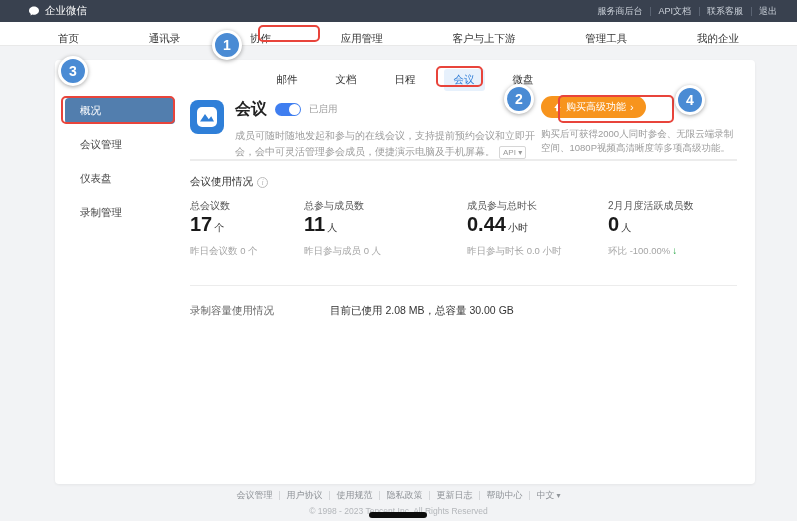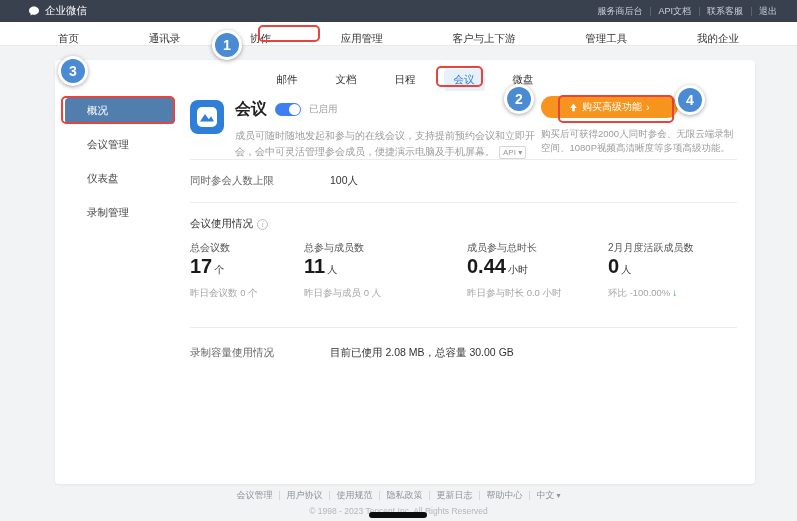--- a/index.html
+++ b/index.html
@@ -30,42 +30,42 @@
     background:#fff; border-radius:4px; box-shadow:0 1px 3px rgba(0,0,0,0.06); z-index:1; }
 
   
   .tabs { position:absolute; left:0; top:9px; width:700px; display:flex;
     justify-content:center; gap:18px; }
   .tab { font-size:10.5px; color:#333; padding:4px 10px; border-radius:3px; }
   .tab.active { background:#e7f1fc; color:#2e7cd6; }
 
   
   .sidebar { position:absolute; left:10px; top:38px; width:110px; }
-  .side-item { font-size:10.5px; color:#444; padding:6px 0 6px 22px; margin-bottom:8px; border-radius:4px; }
+  .side-item { font-size:10.5px; color:#444; padding:6px 0 6px 15px; margin-bottom:8px; border-radius:4px; }
   .side-item.active { background:#527eae; color:#fff; }
 
   
   .content { position:absolute; left:135px; top:36px; width:547px; }
   .header-row { display:flex; justify-content:space-between; }
   .header-left { display:flex; gap:11px; width:330px; }
   .meeting-icon { width:34px; height:34px; border-radius:8px; background:#2f7fd8;
     display:flex; align-items:center; justify-content:center; flex:0 0 34px; margin-top:4px; }
   .title-line { display:flex; align-items:center; gap:8px; margin-top:3px; }
   .meeting-title { font-size:16px; font-weight:bold; color:#222; }
   .toggle { width:26px; height:13px; border-radius:7px; background:#3f7ef0; position:relative; }
   .toggle .knob { position:absolute; right:1px; top:1px; width:11px; height:11px; border-radius:50%; background:#fff; }
   .status-label { font-size:9.5px; color:#999; }
   .desc { font-size:10px; color:#9c9c9c; line-height:15.5px; margin-top:8px; width:300px; }
   .api-badge { display:inline-block; border:1px solid #d6d6d6; border-radius:2px;
     font-size:8px; color:#999; padding:0 3px; line-height:11px; margin-left:4px; }
 
   .header-right { width:196px; }
   .buy-btn { display:inline-flex; align-items:center; gap:4px; height:22px;
     background:#f7941d; border:none; border-radius:11px; color:#fff;
-    font-size:10px; padding:0 28px; font-family:inherit; }
+    font-size:10px; padding:0 12px; font-family:inherit; }
   .buy-btn .chev { font-size:11px; line-height:1; }
   .buy-desc { font-size:9.5px; color:#9c9c9c; line-height:14px; margin-top:9px; }
 
   hr.divider { border:none; border-top:1px solid #ececec; margin:0; }
   .hr1 { margin-top:18px; }
   .row { display:flex; align-items:baseline; margin:14px 0; }
   .row .label { width:140px; font-size:10.5px; color:#666; flex:0 0 140px; }
   .row .value { font-size:10.5px; color:#333; }
 
   .usage-title-row { display:flex; align-items:center; gap:4px; margin:14px 0 4px; }
@@ -187,24 +187,20 @@
           </svg>
           <span data-interactable="false">购买高级功能</span>
           <span class="chev" data-interactable="false">›</span>
         </button>
         <p class="buy-desc" data-interactable="false">购买后可获得2000人同时参会、无限云端录制空间、1080P视频高清晰度等多项高级功能。</p>
       </div>
     </div>
 
     <hr class="divider hr1" data-interactable="false">
 
-    <div class="row" data-interactable="false">
-      <span class="label" data-interactable="false">同时参会人数上限</span>
-      <span class="value" data-interactable="false">100人</span>
-    </div>
 
     <hr class="divider" data-interactable="false">
 
     <div class="usage-title-row" data-interactable="false">
       <span class="usage-title" data-interactable="false">会议使用情况</span>
       <span class="info-icon" data-interactable="true">i</span>
     </div>
 
     <div class="stats" data-interactable="false">
       <div class="stat stat-0" data-interactable="false">

